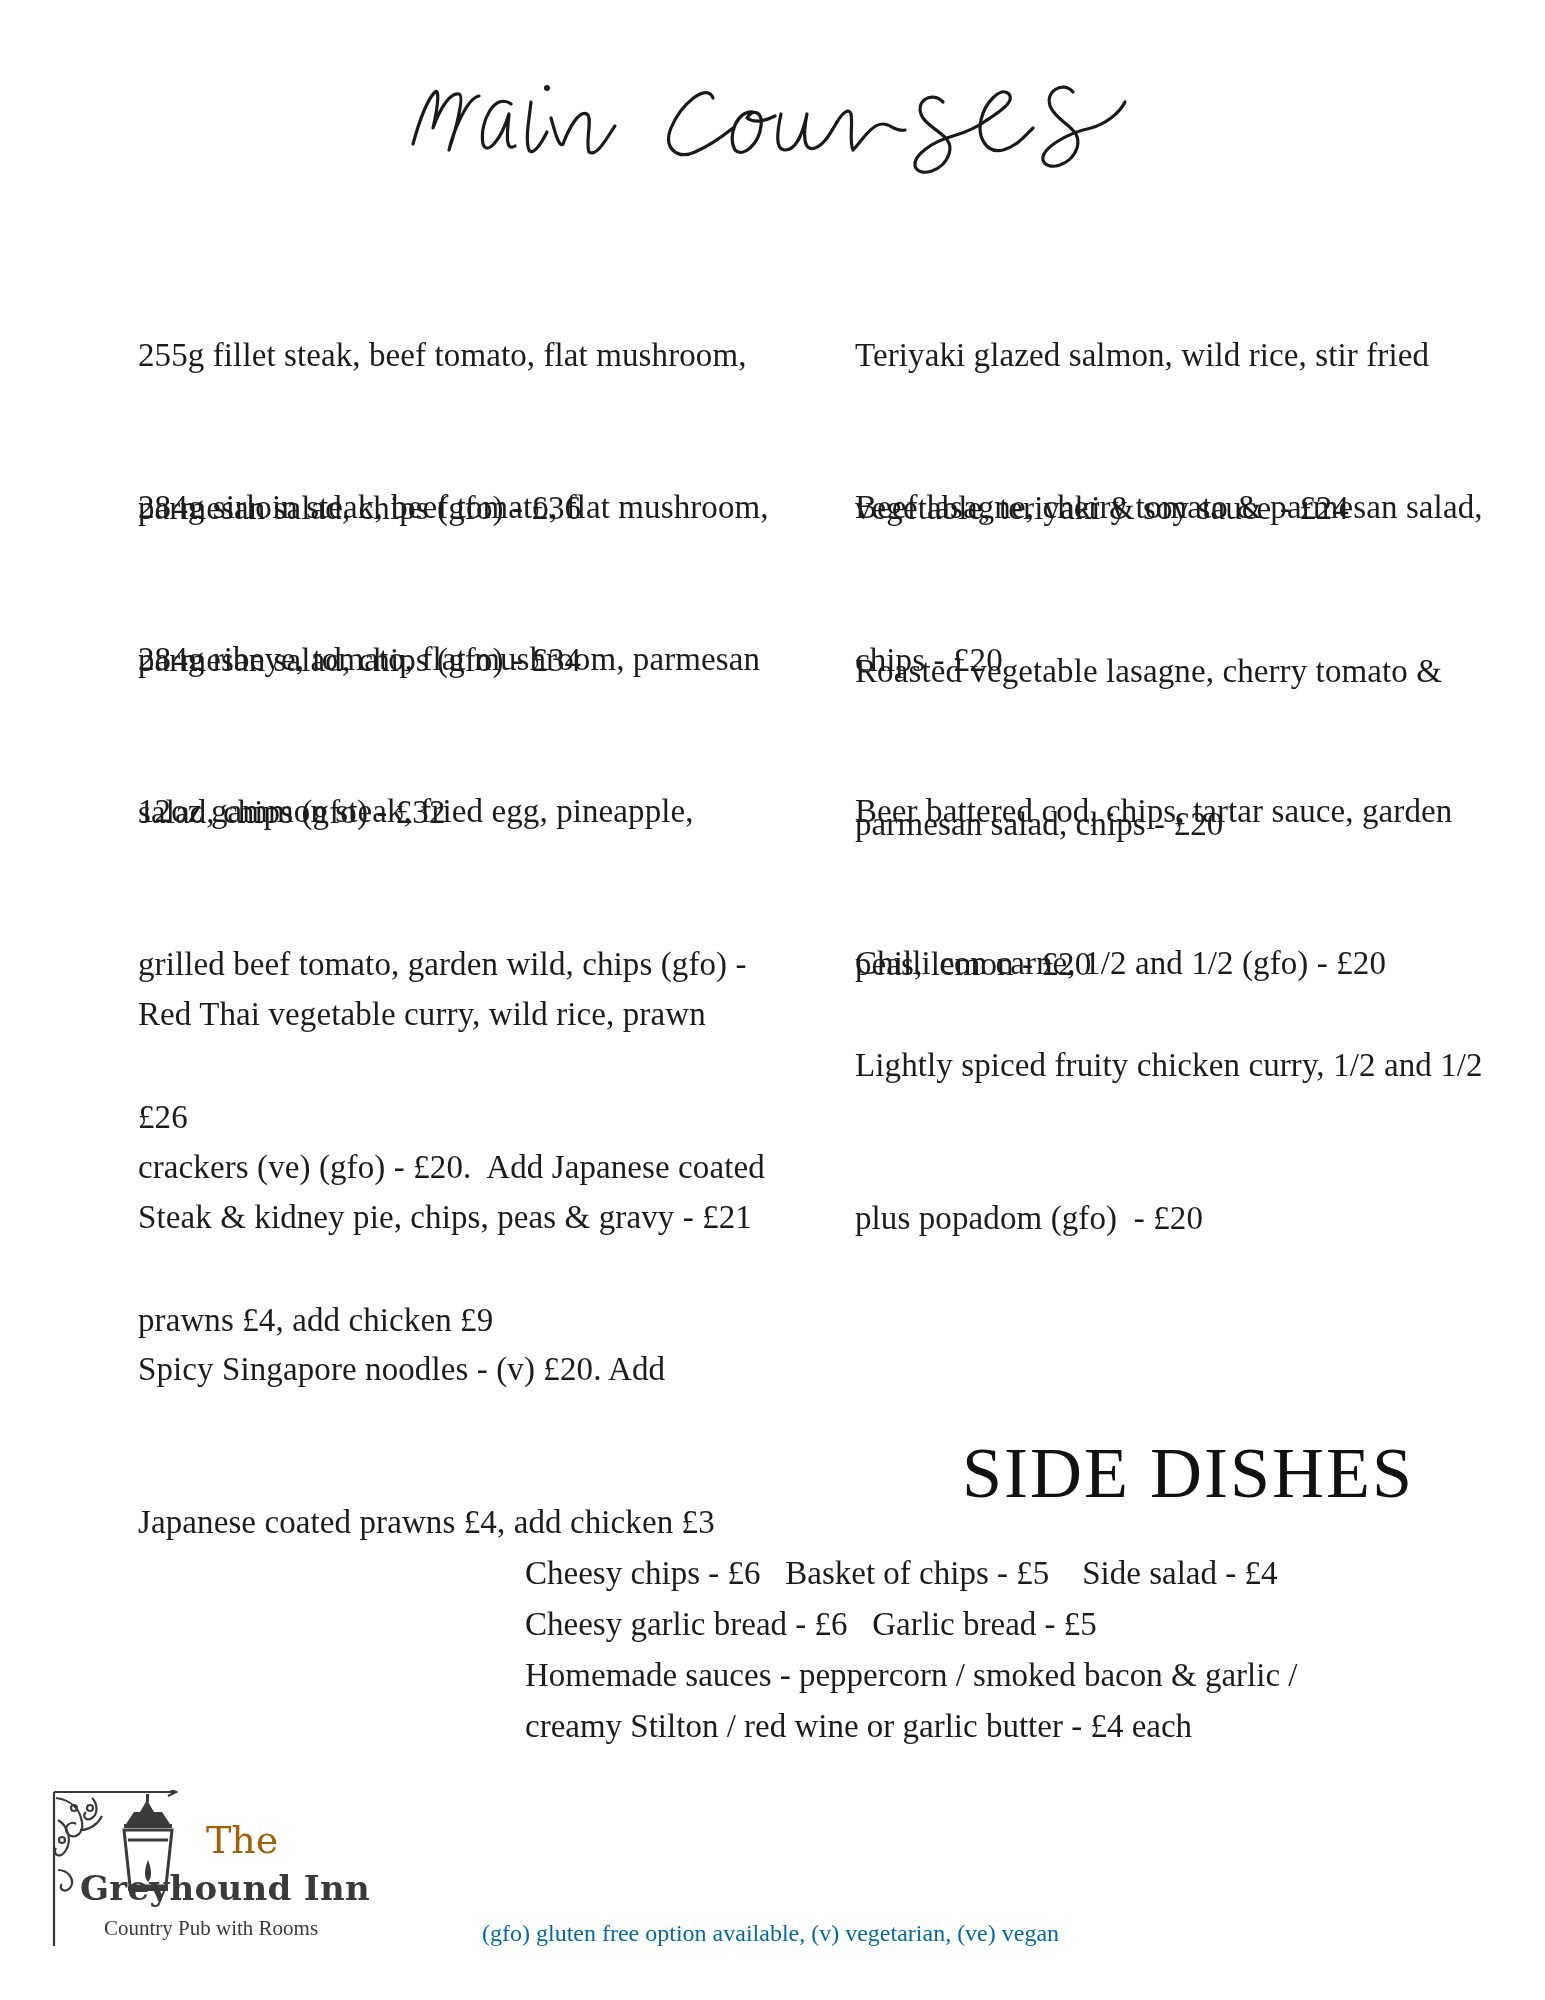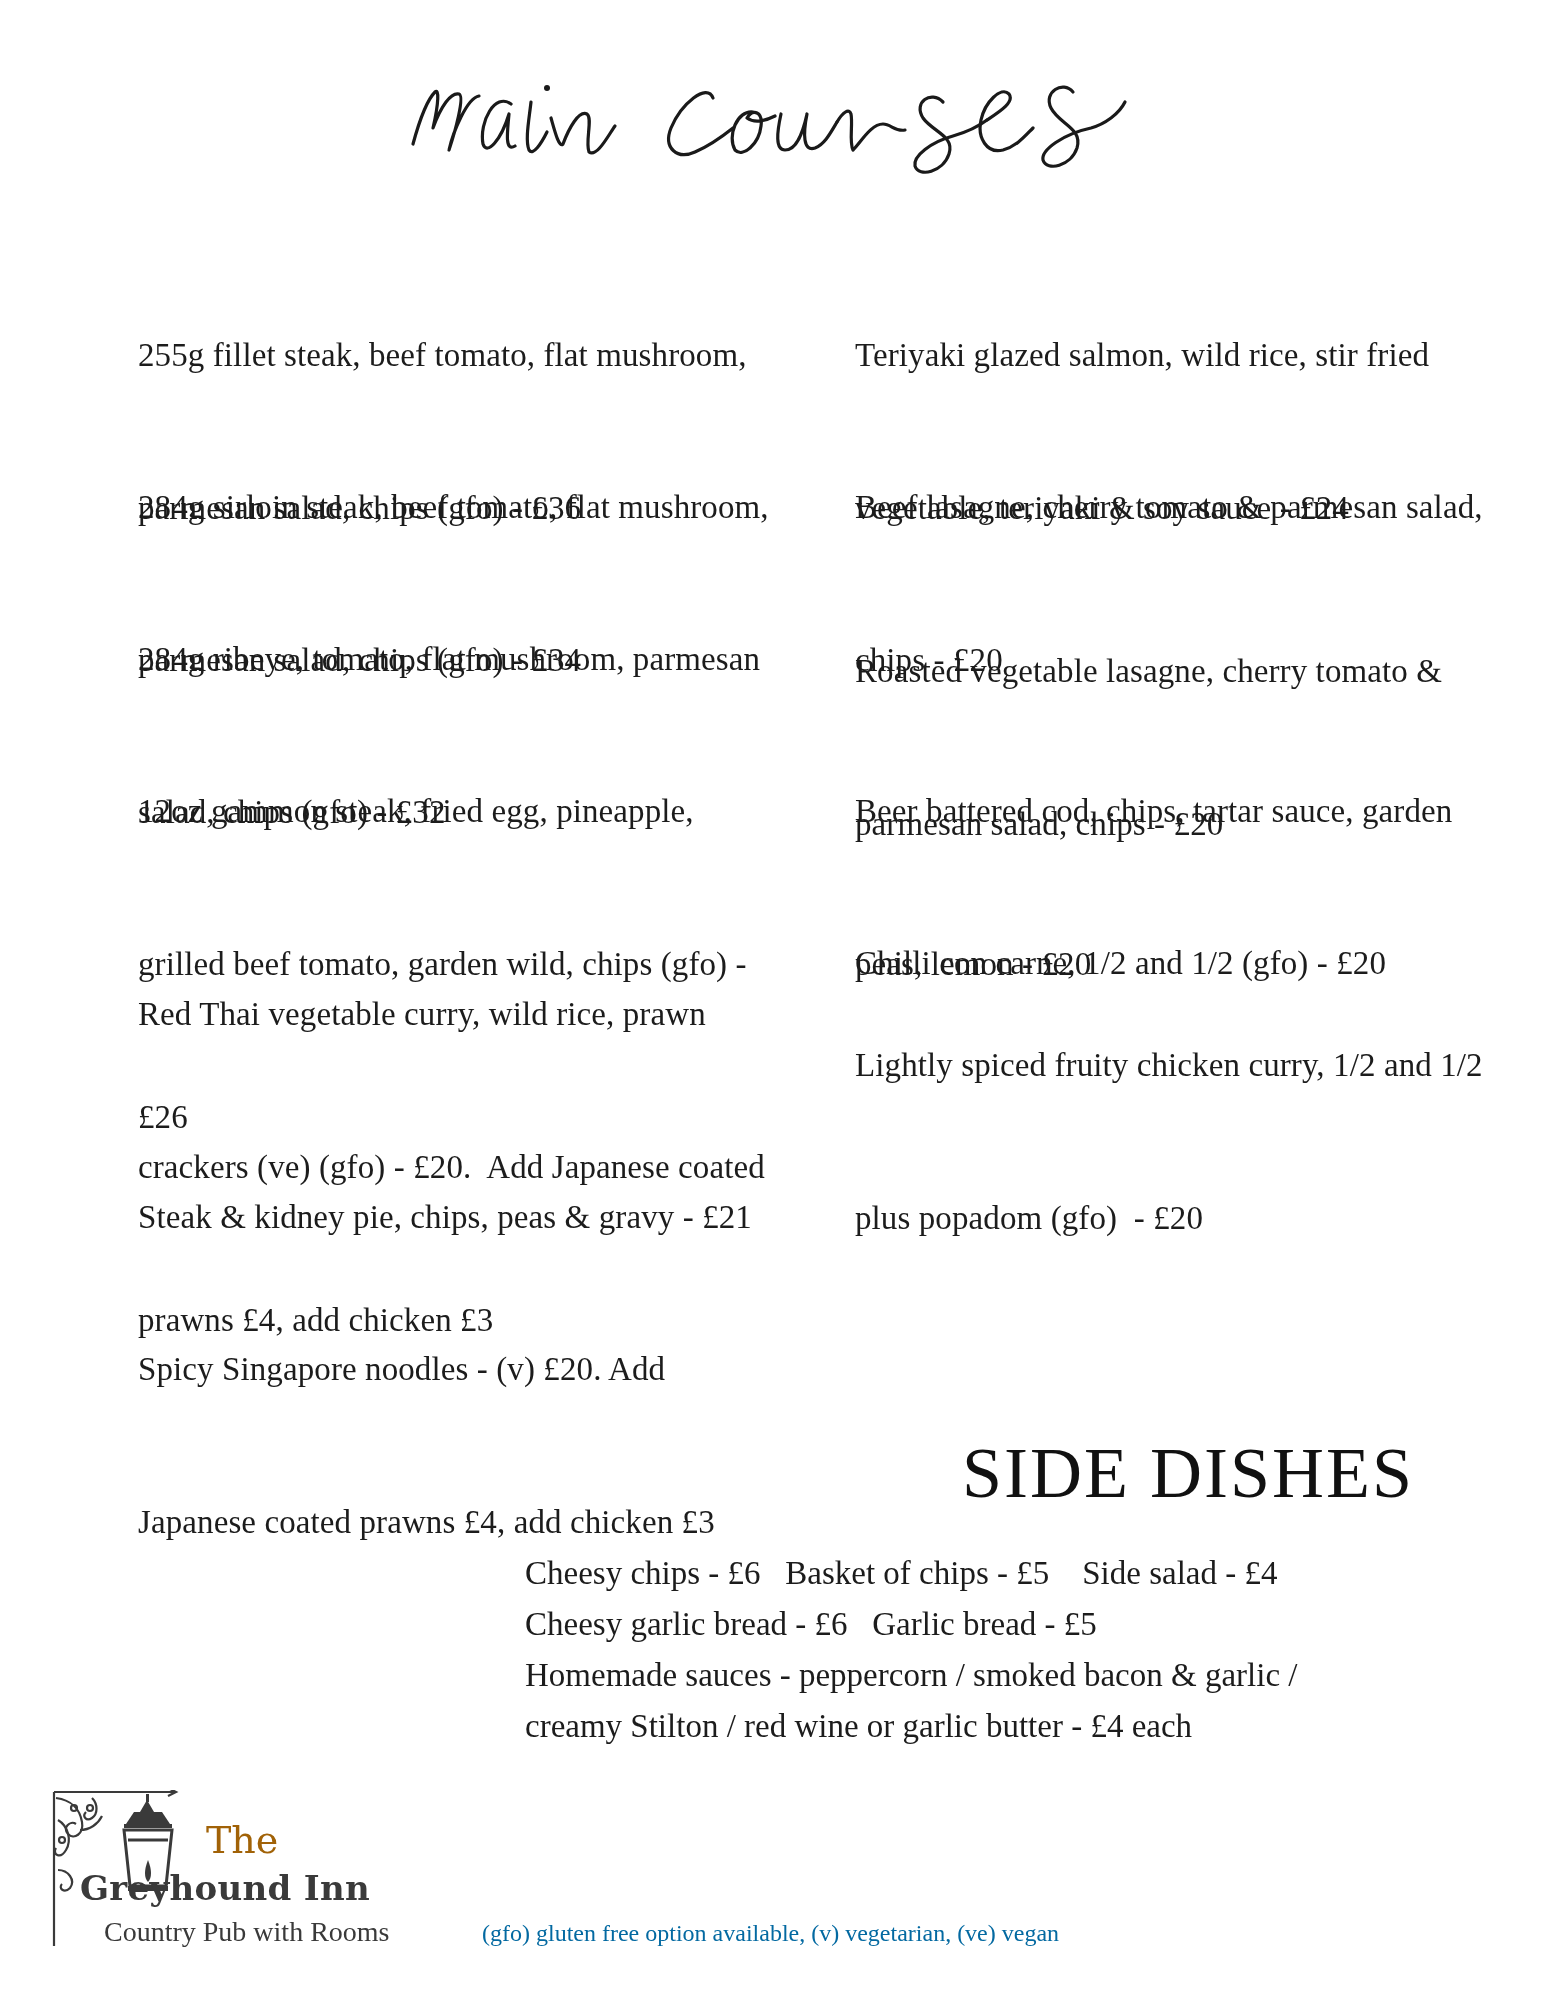--- a/index.html
+++ b/index.html
@@ -44,21 +44,21 @@
     position: absolute; left: 154px; top: 28px; font-family: "DejaVu Serif", serif;
     font-size: 38px; color: #a16207;
   }
   .logo-name {
     position: absolute; left: 28px; top: 78px;
     font-family: "DejaVu Serif", serif; font-weight: bold; font-size: 34px; color: #3a3a3a;
     letter-spacing: 0.3px; white-space: nowrap;
   }
   .logo-tag {
     position: absolute; left: 52px; top: 126px;
-    font-family: "Liberation Serif", serif; font-size: 28px; color: #3a3a3a; white-space: nowrap;
+    font-family: "Liberation Serif", serif; font-size: 21px; color: #3a3a3a; white-space: nowrap;
   }
   .footnote {
     position: absolute; left: 482px; top: 1920px;
     font-family: "Liberation Serif", serif; font-size: 24px; color: #0369a1; white-space: pre;
   }
 </style>
 </head>
 <body>
 
 <div class="title">
@@ -106,21 +106,21 @@
     <div>salad, chips (gfo) - £32</div>
   </div>
   <div class="item" style="top:456px">
     <div>12oz gammon steak, fried egg, pineapple,</div>
     <div>grilled beef tomato, garden wild, chips (gfo) -</div>
     <div>£26</div>
   </div>
   <div class="item" style="top:659px">
     <div>Red Thai vegetable curry, wild rice, prawn</div>
     <div>crackers (ve) (gfo) - £20.  Add Japanese coated</div>
-    <div>prawns £4, add chicken £3</div>
+    <div>prawns £4, add chicken £9</div>
   </div>
   <div class="item" style="top:862px">
     <div>Steak &amp; kidney pie, chips, peas &amp; gravy - £21</div>
   </div>
   <div class="item" style="top:1014px">
     <div>Spicy Singapore noodles - (v) £20. Add</div>
     <div>Japanese coated prawns £4, add chicken £3</div>
   </div>
 </div>
 

